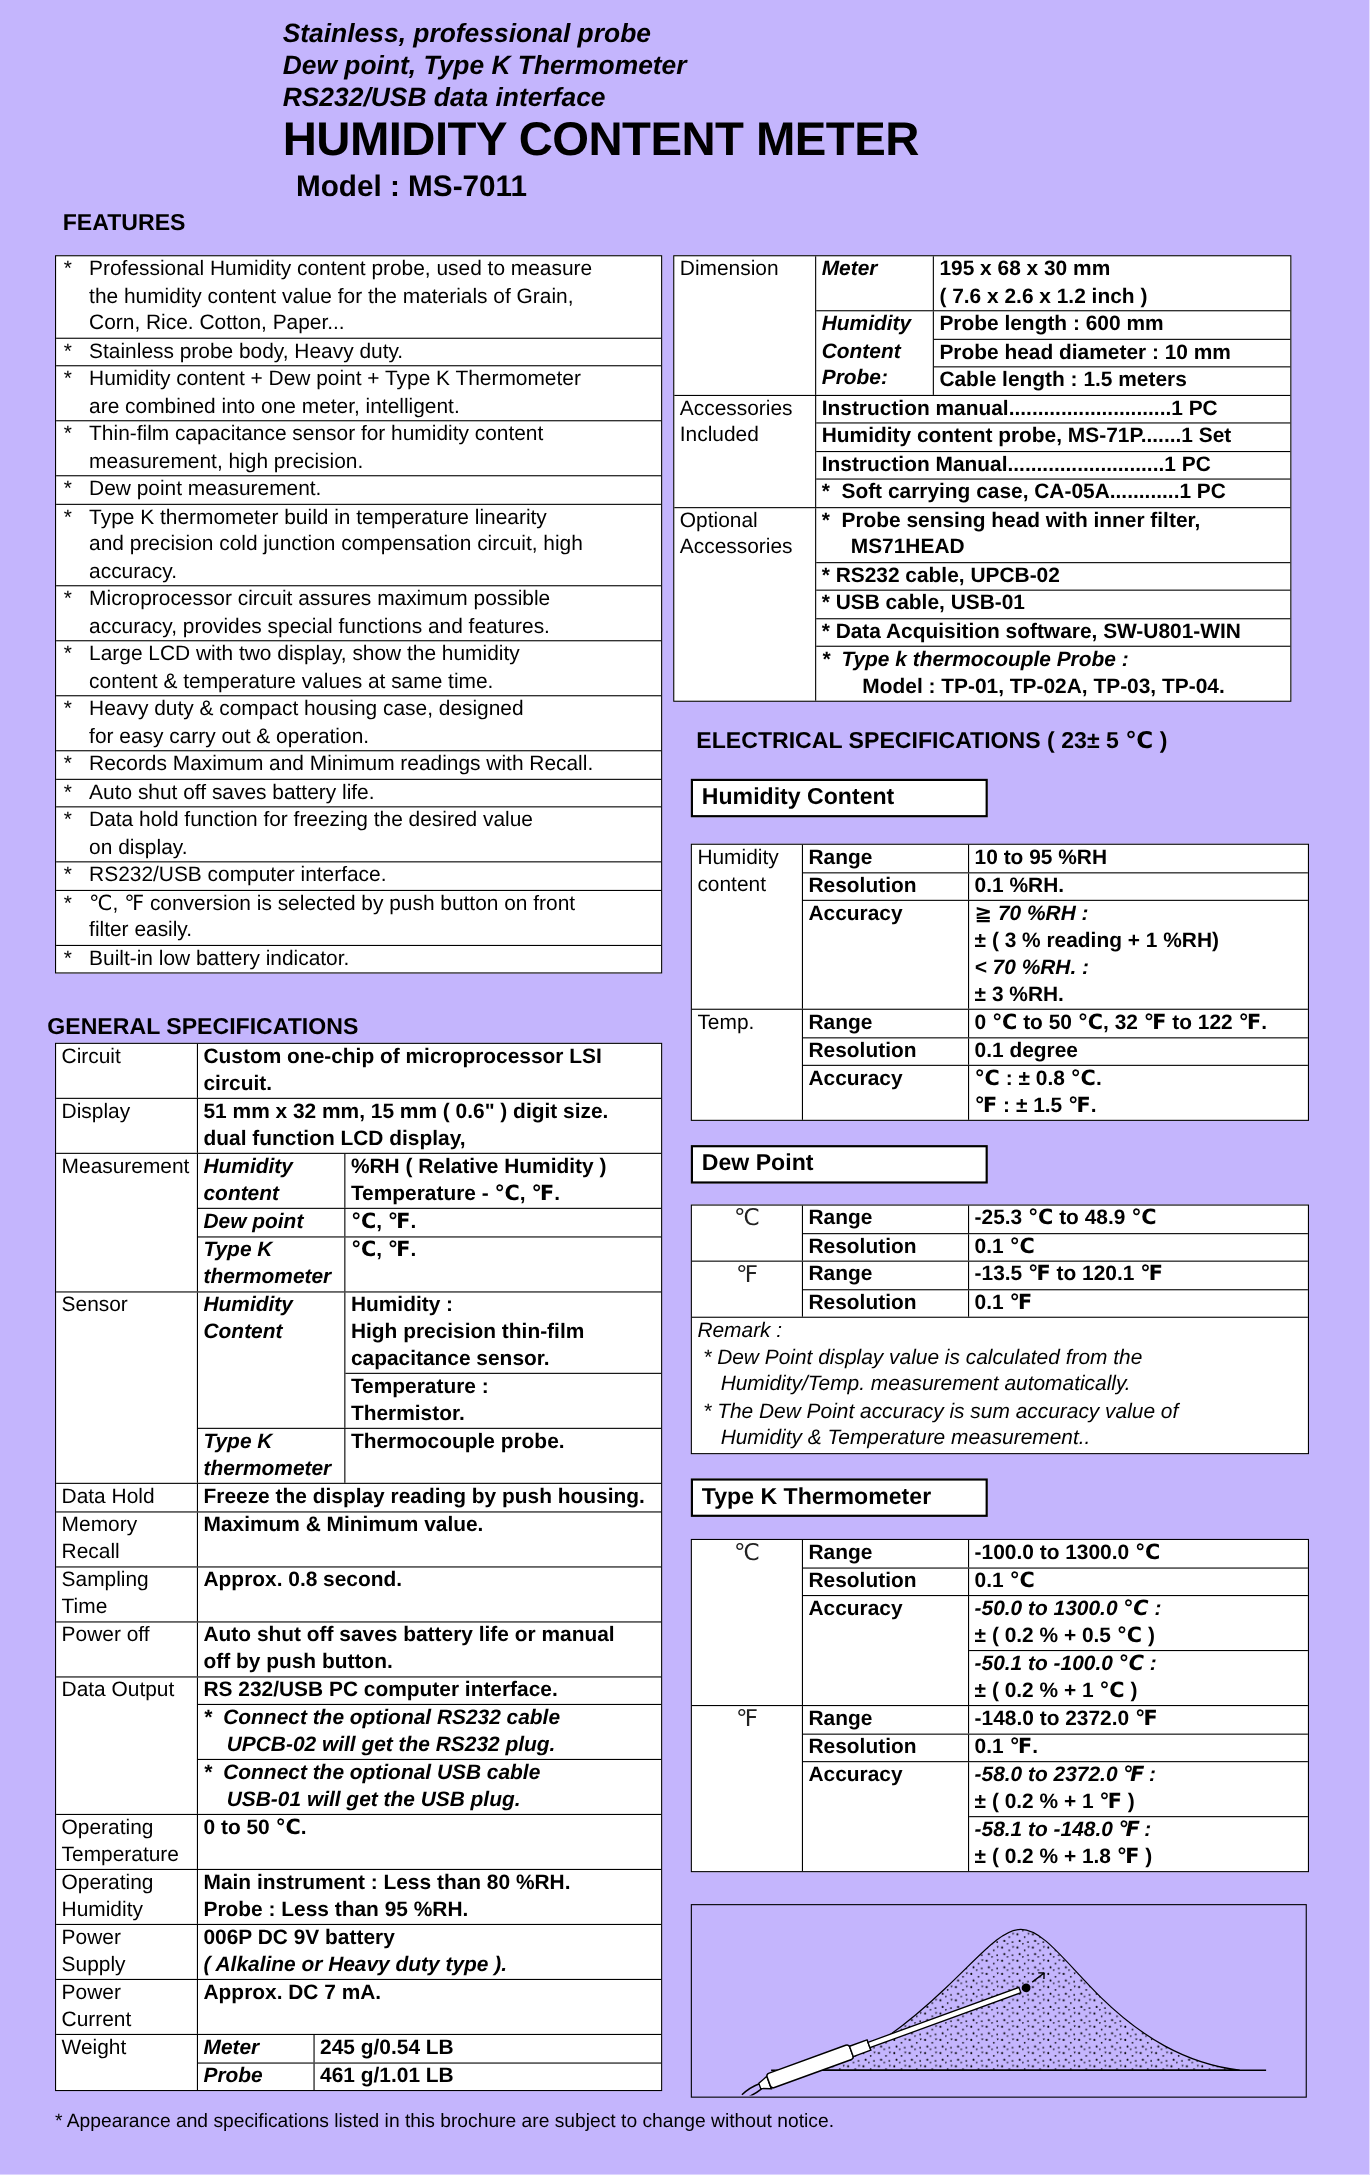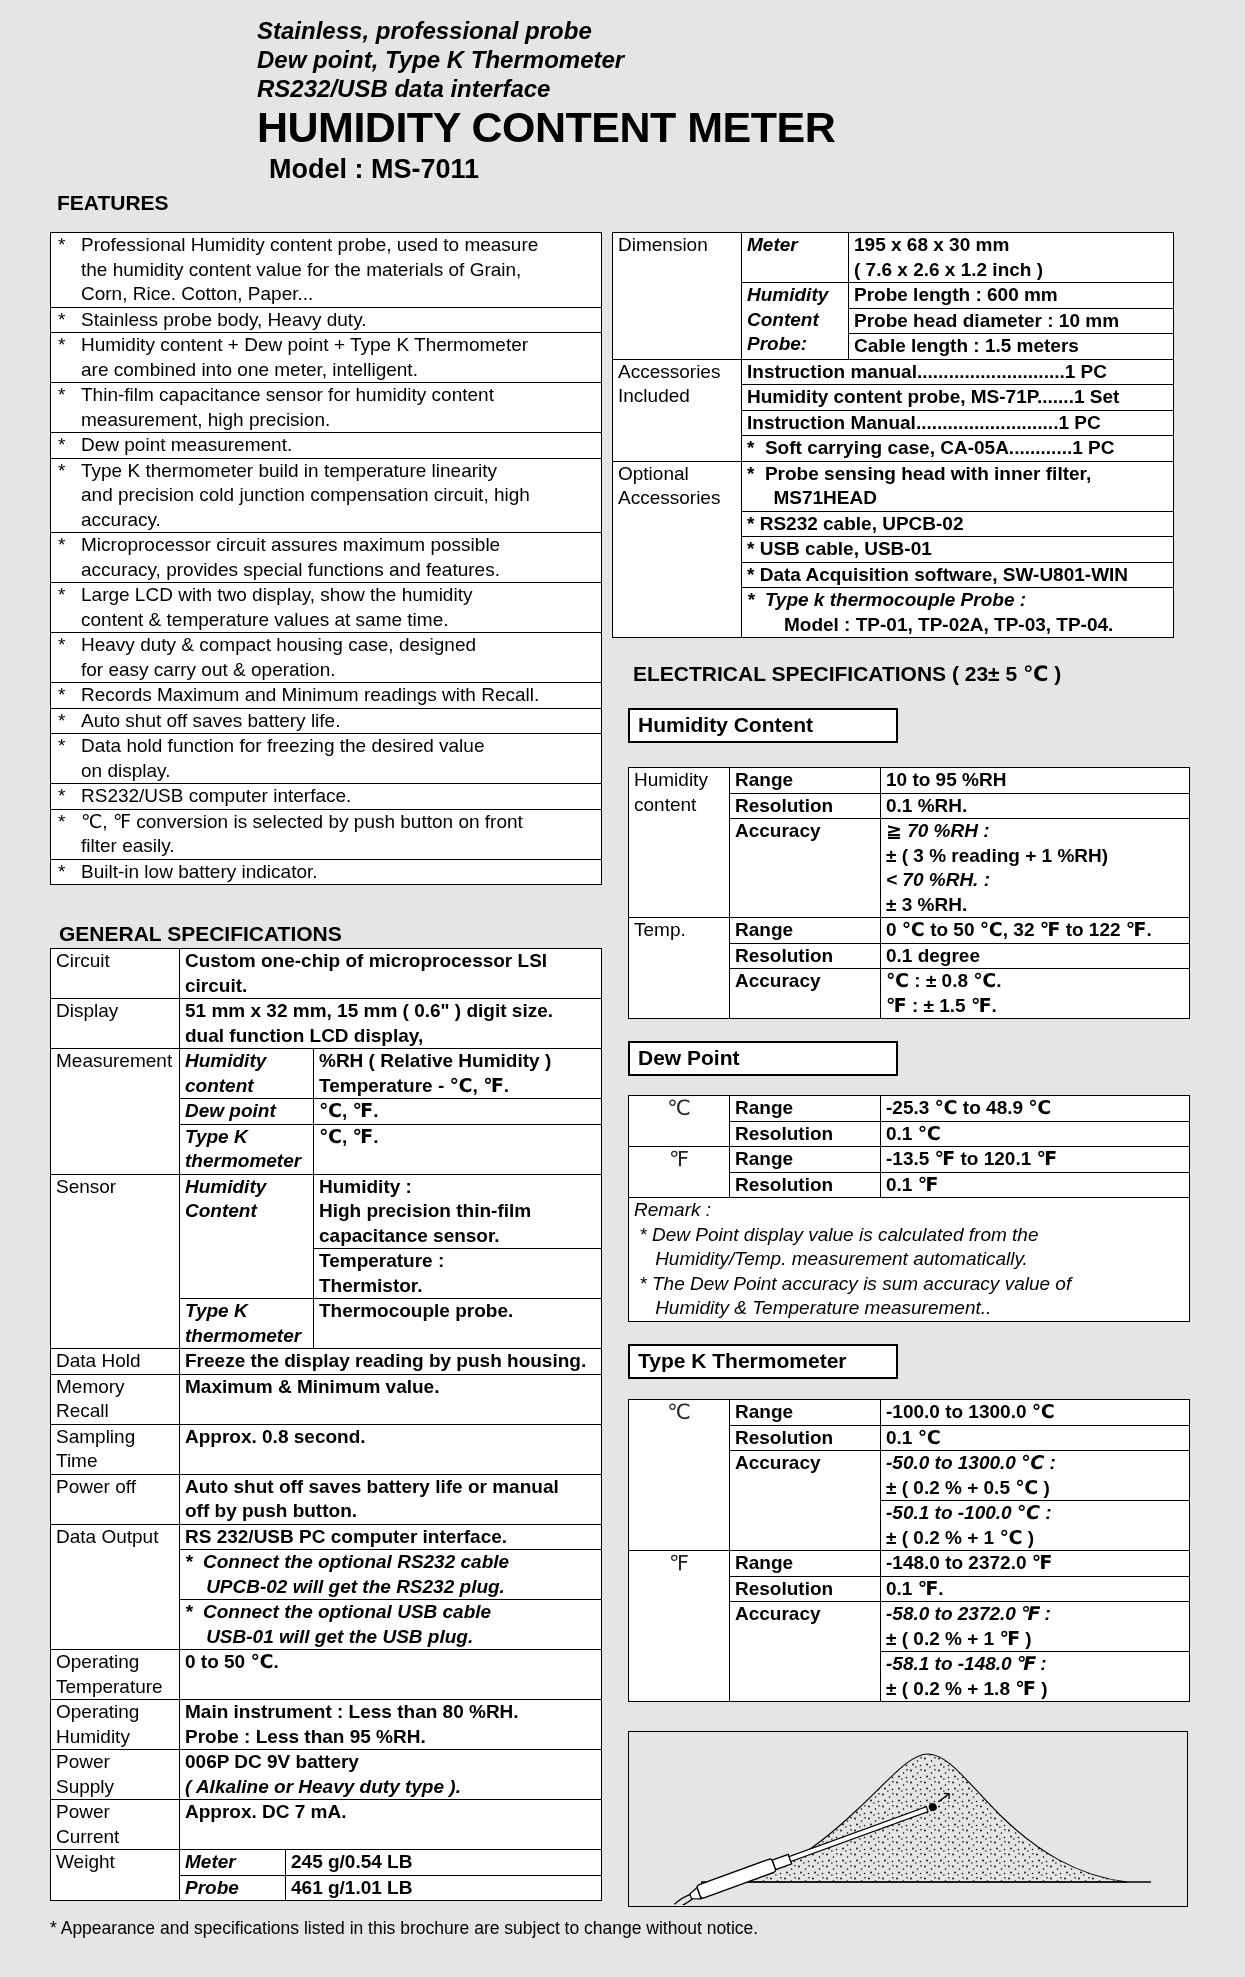--- a/index.html
+++ b/index.html
@@ -1,17 +1,17 @@
 <!DOCTYPE html>
 <html><head>
 <meta charset="utf-8">
 <style>
   html,body { margin:0; padding:0; background:#fff; }
   .page {
-    position:relative; width:1245px; height:1977px; background:#e5e5e5; color:#000;
+    position:relative; width:1245px; height:1977px; background:#c4b5fd; color:#000;
     font-family:"Liberation Sans","DejaVu Sans",sans-serif; font-size:19px; line-height:24.5px;
     overflow:hidden;
   }
   .abs { position:absolute; }
   .i { font-style:italic; }
   .pre { white-space:pre-line; }
   .prew { white-space:pre-wrap; }
 
   
   .tagline { font-style:italic; font-weight:bold; font-size:24px; line-height:29px; white-space:pre-line; }
@@ -132,21 +132,21 @@
         <div class="star">*</div>
         <div class="ftext pre">℃, ℉ conversion is selected by push button on front
 filter easily.</div>
       </div>
     <div class="row hline">
         <div class="star">*</div>
         <div class="ftext pre">Built-in low battery indicator.</div>
       </div>
   </div>
 
-  <div class="abs sec-h" style="left:59px; top:921px;text-align:right;">GENERAL SPECIFICATIONS</div>
+  <div class="abs sec-h" style="left:43px; top:921px;text-align:right;">GENERAL SPECIFICATIONS</div>
   <div class="abs tbl" style="left:50px; top:948px; width:550px;">
     <div class="row">
       <div class="cell lab pre">Circuit</div>
       <div class="cell vline fx pre">Custom one-chip of microprocessor LSI
 circuit.</div>
     </div>
     <div class="row hline">
       <div class="cell lab pre">Display</div>
       <div class="cell vline fx pre">51 mm x 32 mm,  15 mm ( 0.6" ) digit size.
 dual function LCD display,</div>

